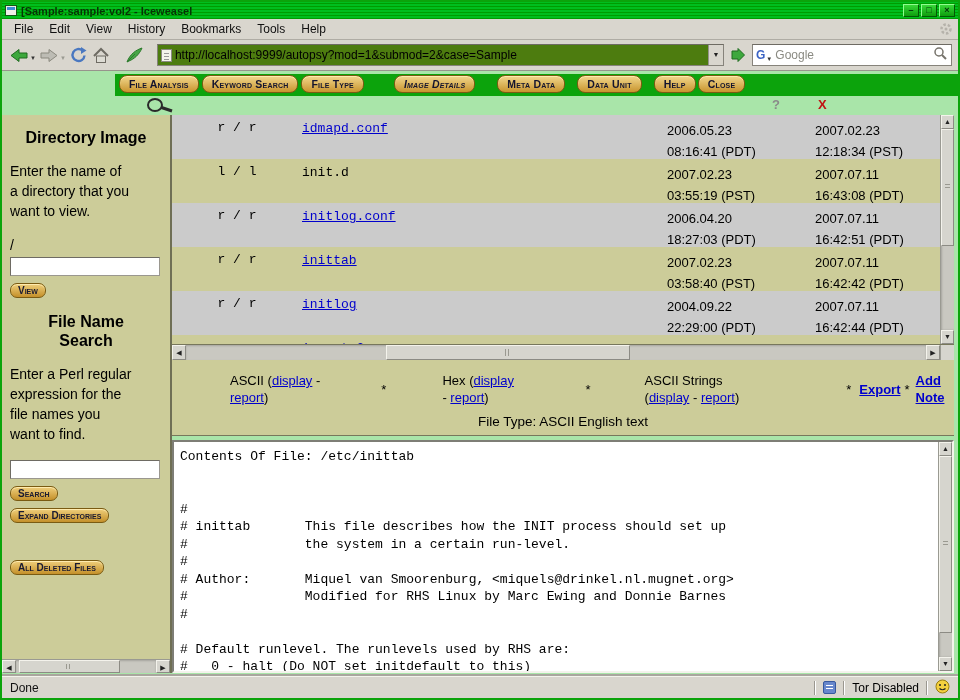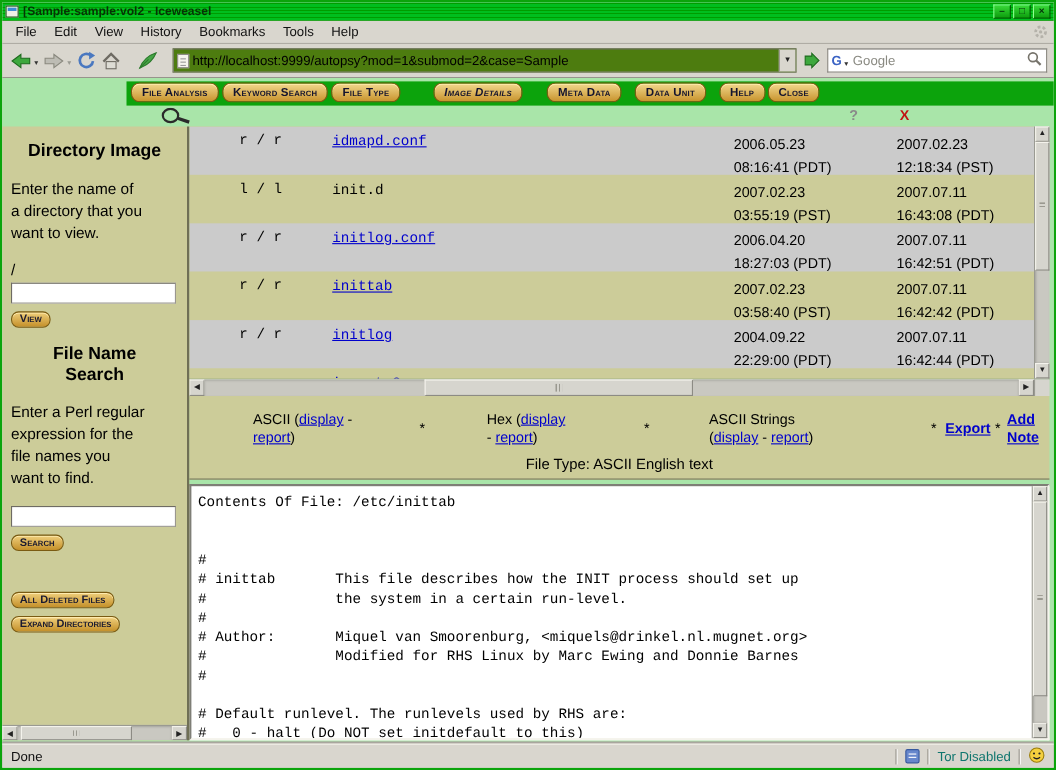--- a/index.html
+++ b/index.html
@@ -110,21 +110,21 @@
 
 .filecontent{flex:1;display:flex;background:#fff;border:2px solid;border-color:#7E7E76 #F4F3EC #F4F3EC #7E7E76;min-height:0;}
 .filecontent pre{flex:1;font-family:"Liberation Mono","DejaVu Sans Mono",monospace;font-size:13px;line-height:17.5px;color:#000;padding:6px 0 0 6px;white-space:pre;overflow:hidden;min-width:0;}
 
 
 .statusbar{position:absolute;left:0;right:0;bottom:0;height:22px;background:#D9D6CE;border-top:1px solid #F4F3EC;box-shadow:0 -2px 0 #A9A69E;display:flex;align-items:center;padding:0 8px;font-size:12px;color:#111;}
 .status-right{margin-left:auto;display:flex;align-items:center;gap:7px;}
 .status-sep{width:2px;height:14px;border-left:1px solid #9a978f;border-right:1px solid #fff;}
 .ext-icon{width:13px;height:13px;background:#6787CC;border:1px solid #36589E;border-radius:2px;position:relative;}
 .ext-icon::after{content:"";position:absolute;left:2px;right:2px;top:3px;height:1px;background:#fff;box-shadow:0 3px 0 #fff;}
-.tor{color:#0f766e;}
+.tor{color:#000000;}
 </style>
 </head>
 <body>
 
 <div class="screen">
 
   <div class="titlebar">
     <span class="title-icon"></span>
     <span class="title-text">[Sample:sample:vol2 - Iceweasel</span>
     <span class="win-btns">
@@ -233,25 +233,25 @@
       <div class="sidebar">
         <div class="sb-title">Directory Image</div>
         <div class="sb-text">Enter the name of a directory that you want to view.</div>
         <div class="sb-root">/</div>
         <input class="sb-input" type="text" value="" style="">
         <span class="sb-btn">View</span>
         <div class="sb-title two">File Name Search</div>
         <div class="sb-text">Enter a Perl regular expression for the file names you want to find.</div>
         <input class="sb-input" type="text" style="margin-top: 16px;" value="">
         <span class="sb-btn">Search</span>
+        <div>
+          <span class="sb-btn">Expand Directories</span>
+        </div>
         <div style="margin-top:30px">
           <span class="sb-btn">All Deleted Files</span>
-        </div>
-        <div>
-          <span class="sb-btn">Expand Directories</span>
         </div>
         <div class="sb-hscroll">
           <span class="hbtn">◀</span>
           <span class="htrack">
               <span class="hthumb" style="left:2%;width:72%"></span>
             </span>
           <span class="hbtn">▶</span>
         </div>
       </div>
 

